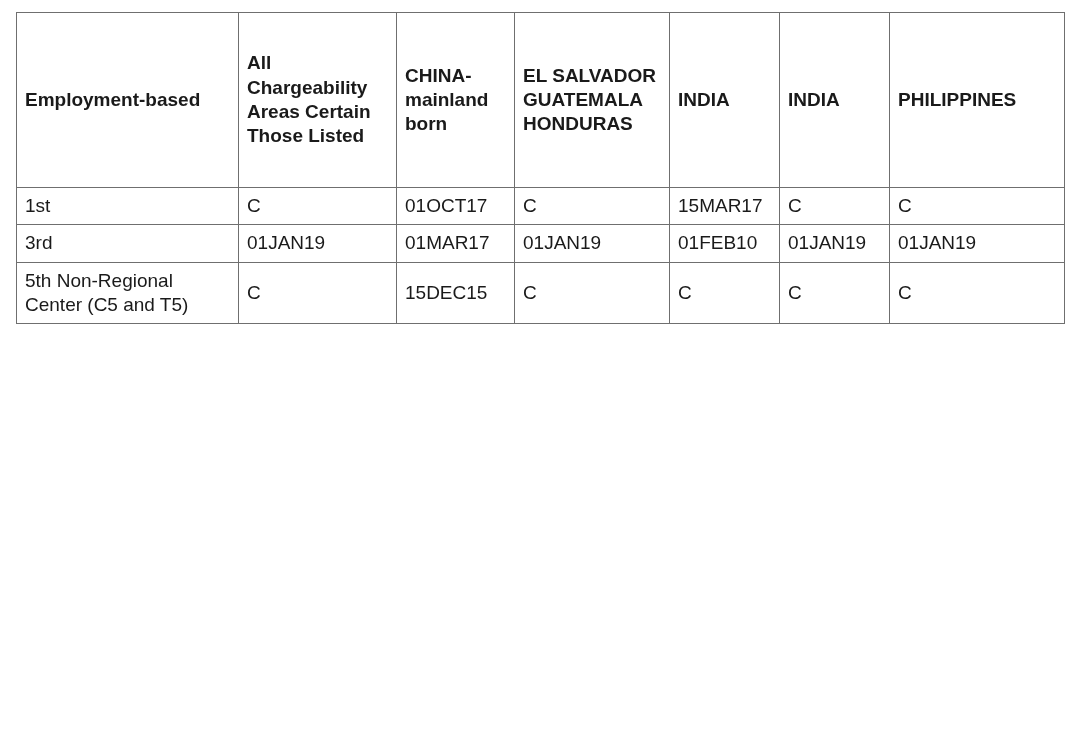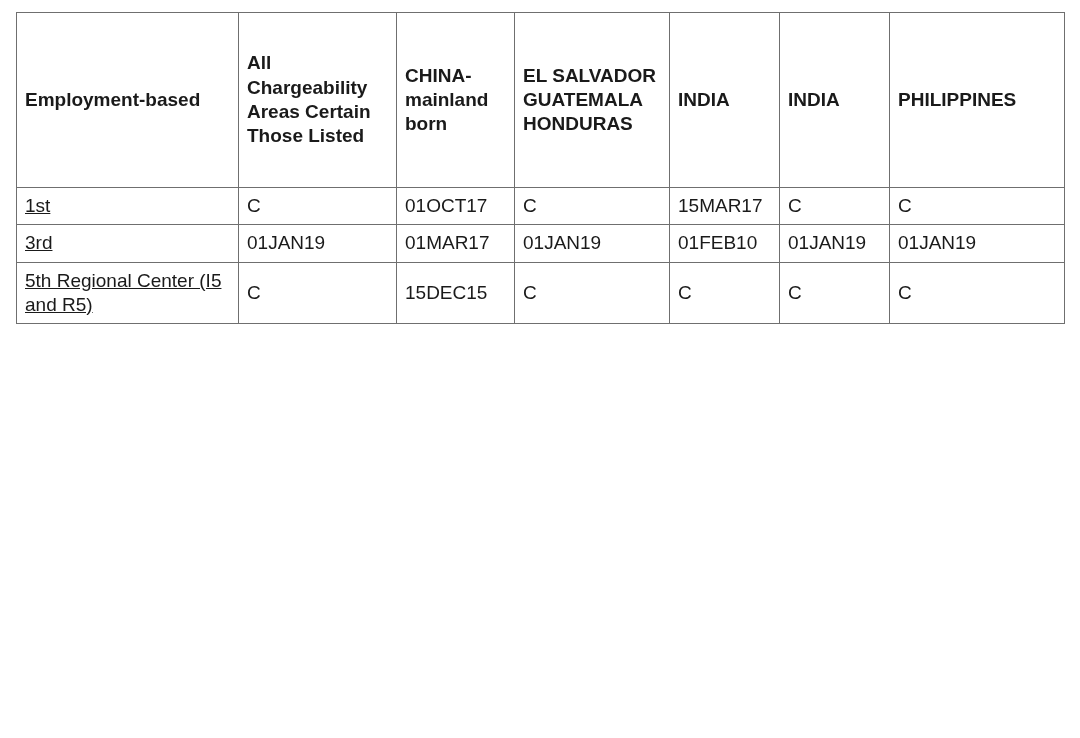--- a/index.html
+++ b/index.html
@@ -39,21 +39,20 @@
     vertical-align: middle;
   }
   table.visa-bulletin thead th {
     height: 162px;
   }
   table.visa-bulletin tbody td {
     font-weight: normal;
   }
   table.visa-bulletin tbody td.rowhead {
     font-weight: normal;
-    text-decoration: underline;
   }
   
   col.c0 { width: 222px; }
   col.c1 { width: 158px; }
   col.c2 { width: 118px; }
   col.c3 { width: 155px; }
   col.c4 { width: 110px; }
   col.c5 { width: 110px; }
   col.c6 { width: 175px; }
 </style>
@@ -95,21 +94,21 @@
       <tr>
         <td class="rowhead">3rd</td>
         <td>01JAN19</td>
         <td>01MAR17</td>
         <td>01JAN19</td>
         <td>01FEB10</td>
         <td>01JAN19</td>
         <td>01JAN19</td>
       </tr>
       <tr>
-        <td class="rowhead">5th Regional Center (I5 and R5)</td>
+        <td class="rowhead">5th Non-Regional Center (C5 and T5)</td>
         <td>C</td>
         <td>15DEC15</td>
         <td>C</td>
         <td>C</td>
         <td>C</td>
         <td>C</td>
       </tr>
     </tbody>
   </table>
 </div>

